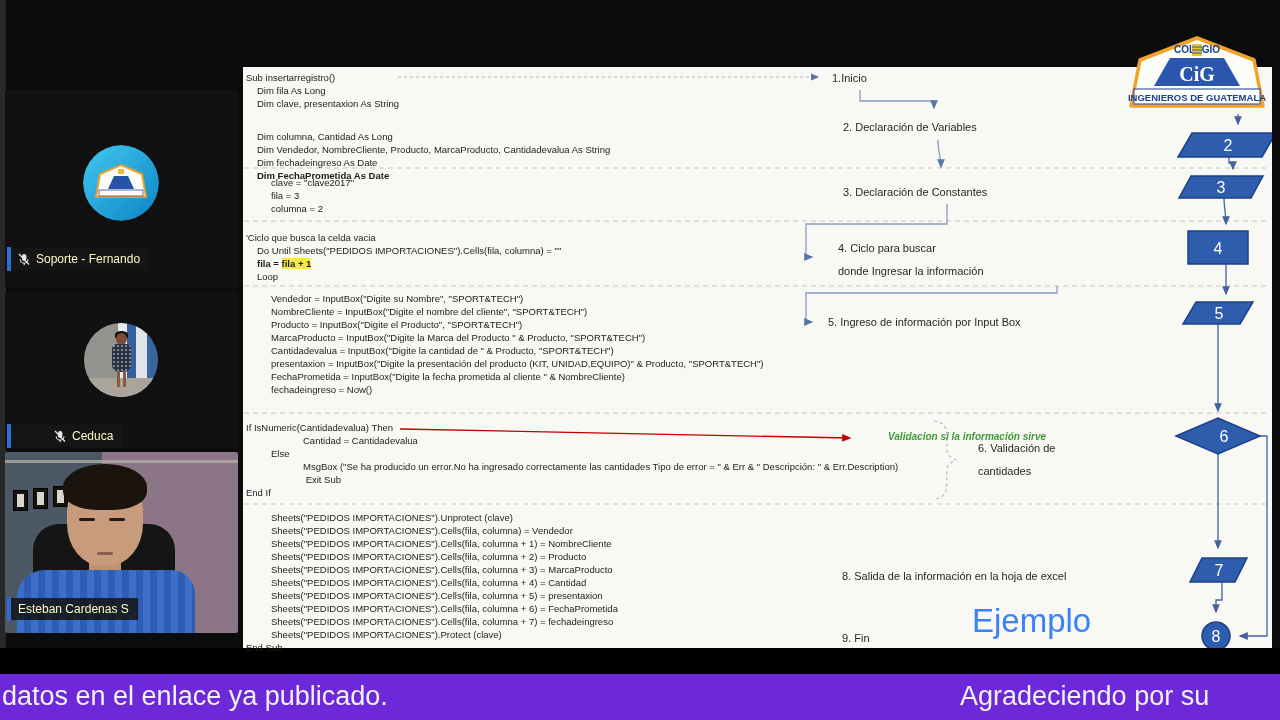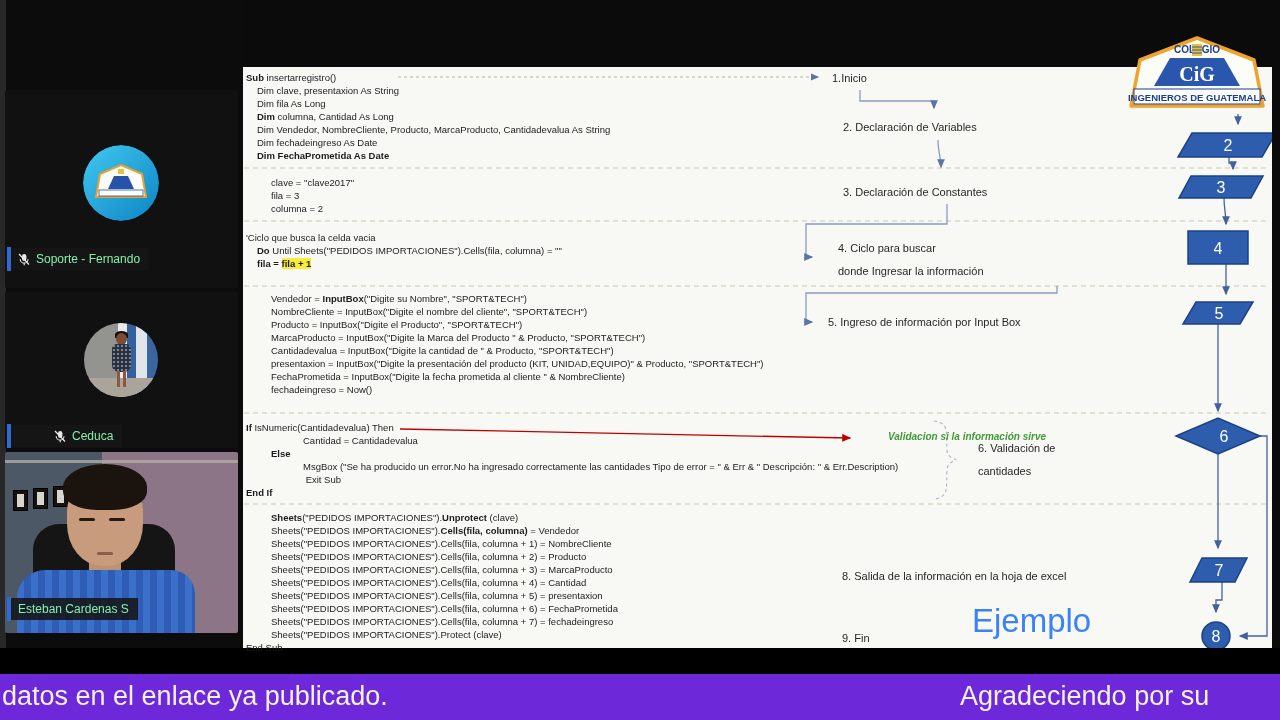--- a/index.html
+++ b/index.html
@@ -8,21 +8,21 @@
 
   
   .sidebar{position:absolute;left:0;top:0;width:243px;height:648px;background:#0c0c0c;}
   .panel-edge{position:absolute;left:0;top:0;width:6px;height:648px;background:#282828;}
   .tile{position:absolute;left:5px;width:233px;background:#111;overflow:hidden;border-radius:2px;}
   .tile1{top:90px;height:198px;}
   .tile2{top:292px;height:156px;}
   .tile3{top:452px;height:181px;}
   .avatar{position:absolute;border-radius:50%;overflow:hidden;}
   .name-tag{position:absolute;left:6px;height:22px;display:flex;align-items:center;gap:6px;
-            background:rgba(22,22,22,.88);padding:0 9px 0 7px;color:#86efac;font-size:12px;
+            background:rgba(22,22,22,.88);padding:0 9px 0 7px;color:#fef9c3;font-size:12px;
             white-space:nowrap;}
   .accent-bar{position:absolute;left:2px;width:4px;height:24px;background:#2d6bd8;}
 
   
   .scene{position:absolute;inset:0;}
   .wall-left{position:absolute;left:0;top:0;width:97px;height:100%;background:#4d5866;}
   .wall-right{position:absolute;left:97px;top:0;right:0;height:100%;background:#8b7587;}
   .trim{position:absolute;left:0;top:8px;width:100%;height:3px;background:#b2aca3;opacity:.8;}
   .frame{position:absolute;width:13px;height:19px;background:#15120f;border:1px solid #000;}
   .frame i{position:absolute;left:3px;top:3px;right:3px;bottom:3px;background:#d8d4ce;display:block;}
@@ -47,21 +47,21 @@
 
   
   .topbar{position:absolute;left:243px;top:0;width:1037px;height:67px;background:#0b0b0b;z-index:4;}
   .white-area{position:absolute;left:243px;top:67px;width:1029px;height:581px;background:#f8f8f5;}
   .right-strip{position:absolute;left:1272px;top:67px;width:8px;height:581px;background:#0b0b0b;z-index:5;}
   svg.overlay{position:absolute;left:0;top:0;z-index:2;}
 
   .code-layer{position:absolute;left:0;top:0;width:1280px;height:648px;z-index:3;}
   .code-sec{position:absolute;left:0;width:830px;}
   .code-line{height:13px;line-height:13px;font-size:9.5px;color:#1c1c1c;white-space:pre;}
-  .code-line .b{font-weight:bold;text-align:right;}
+  .code-line .b{font-weight:normal;text-align:right;}
   .code-line .hl{background:#f6ec39;}
 
   .flow-label{position:absolute;font-size:11px;color:#272727;line-height:23px;white-space:pre-line;z-index:3;}
   .note-green{position:absolute;left:888px;top:431px;font-size:10px;font-weight:bold;font-style:italic;
               color:#3f9b35;z-index:3;}
   .watermark{position:absolute;left:972px;top:602px;font-size:33px;font-weight:normal;color:#3b82f6;z-index:1;}
 
   .cig-logo{position:absolute;left:1126px;top:36px;width:142px;height:88px;z-index:6;}
 
   
@@ -219,36 +219,37 @@
     <text x="1219" y="319">5</text>
     <text x="1224" y="442">6</text>
     <text x="1219" y="576">7</text>
     <text x="1216" y="642">8</text>
   </g>
 </svg>
 
 <div class="code-layer" id="codeArea">
     <div class="code-sec" style="top: 71px;">
       <div class="code-line" style="padding-left: 246px;"><span class="b">Sub </span><span>insertarregistro()</span></div>
+      <div class="code-line" style="padding-left: 257px;"><span>Dim fila As Long</span></div>
       <div class="code-line" style="padding-left: 257px;"><span>Dim clave, presentaxion As String</span></div>
-      <div class="code-line" style="padding-left: 257px;"><span>Dim fila As Long</span></div>
-      <div class="code-line" style="padding-left: 257px;"><span class="b">Dim</span><span> columna, Cantidad As Long</span></div>
+      <div class="code-line" style="padding-left: 257px; margin-top: 20px;"><span class="b">Dim</span><span> columna, Cantidad As Long</span></div>
       <div class="code-line" style="padding-left: 257px;"><span>Dim Vendedor, NombreCliente, Producto, MarcaProducto, Cantidadevalua As String</span></div>
       <div class="code-line" style="padding-left: 257px;"><span>Dim fechadeingreso As Date</span></div>
       <div class="code-line" style="padding-left: 257px; font-weight: bold;"><span>Dim FechaPrometida As Date</span></div>
     </div>
     <div class="code-sec" style="top: 176px;">
       <div class="code-line" style="padding-left: 271px;"><span>clave = "clave2017"</span></div>
       <div class="code-line" style="padding-left: 271px;"><span>fila = 3</span></div>
       <div class="code-line" style="padding-left: 271px;"><span>columna = 2</span></div>
     </div>
     <div class="code-sec" style="top: 231px;">
       <div class="code-line" style="padding-left: 246px;"><span>'Ciclo que busca la celda vacia</span></div>
       <div class="code-line" style="padding-left: 257px;"><span class="b">Do </span><span>Until Sheets("PEDIDOS IMPORTACIONES").Cells(fila, columna) = ""</span></div>
       <div class="code-line" style="padding-left: 257px; font-weight: bold;"><span>fila = </span><span class="hl">fila + 1</span></div>
+      <div class="code-line" style="padding-left: 257px;"><span class="b">Loop</span></div>
     </div>
     <div class="code-sec" style="top: 292px;">
       <div class="code-line" style="padding-left: 271px;"><span>Vendedor = </span><span class="b">InputBox</span><span>("Digite su Nombre", "SPORT&amp;TECH")</span></div>
       <div class="code-line" style="padding-left: 271px;"><span>NombreCliente = InputBox("Digite el nombre del cliente", "SPORT&amp;TECH")</span></div>
       <div class="code-line" style="padding-left: 271px;"><span>Producto = InputBox("Digite el Producto", "SPORT&amp;TECH")</span></div>
       <div class="code-line" style="padding-left: 271px;"><span>MarcaProducto = InputBox("Digite la Marca del Producto " &amp; Producto, "SPORT&amp;TECH")</span></div>
       <div class="code-line" style="padding-left: 271px;"><span>Cantidadevalua = InputBox("Digite la cantidad de " &amp; Producto, "SPORT&amp;TECH")</span></div>
       <div class="code-line" style="padding-left: 271px;"><span>presentaxion = InputBox("Digite la presentación del producto (KIT, UNIDAD,EQUIPO)" &amp; Producto, "SPORT&amp;TECH")</span></div>
       <div class="code-line" style="padding-left: 271px;"><span>FechaPrometida = InputBox("Digite la fecha prometida al cliente " &amp; NombreCliente)</span></div>
       <div class="code-line" style="padding-left: 271px;"><span>fechadeingreso = Now()</span></div>

